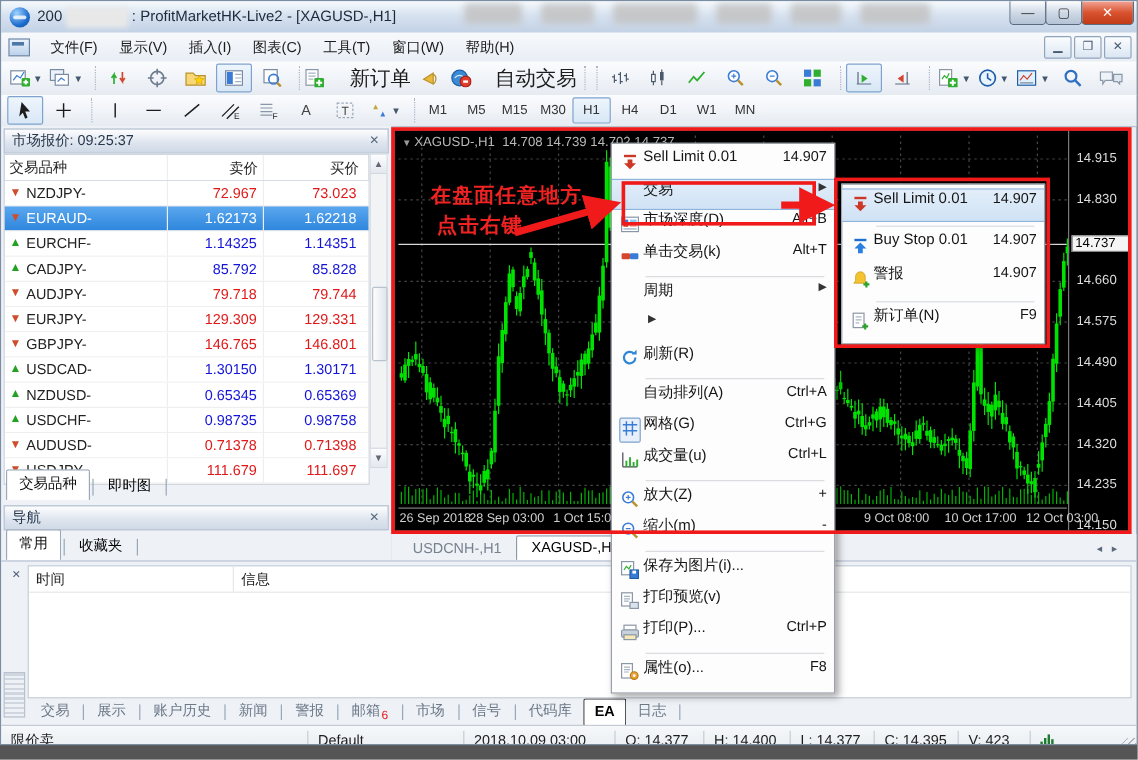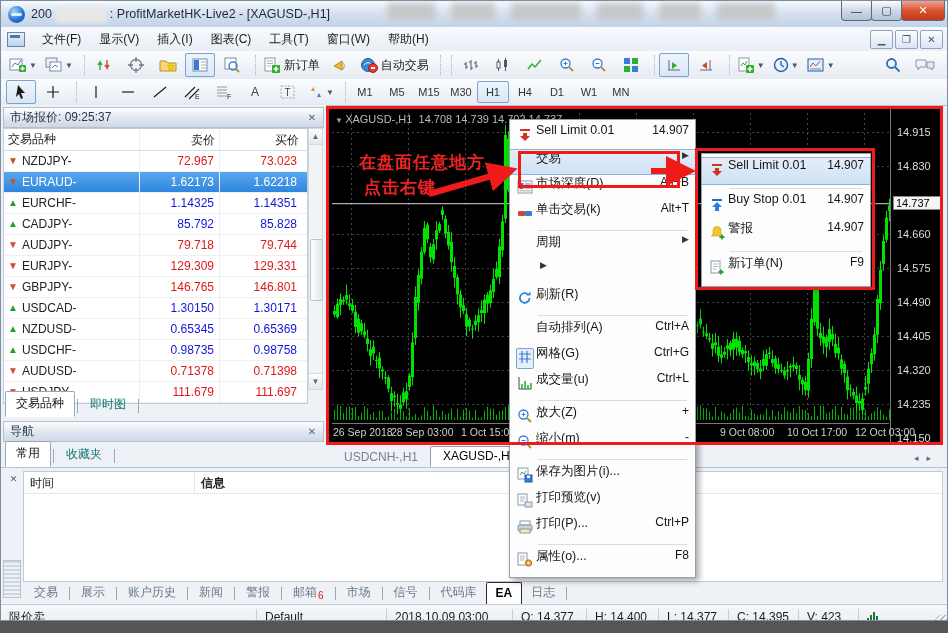--- a/index.html
+++ b/index.html
@@ -22,21 +22,21 @@
   .mdi-ic::after{content:"";position:absolute;left:2px;top:2px;width:10px;height:3px;background:#4d79a8;}
   .menu-item{padding:21px 9px;color:#1c1c1c;}
   .mdi-btns{position:absolute;right:6px;top:3px;display:flex;gap:2px;}
   .mdi-btn{width:21px;height:17px;border:1px solid #8fa3bd;border-radius:2px;background:linear-gradient(#fbfdff,#dbe6f2);display:flex;align-items:center;justify-content:center;font-size:10px;color:#44586e;}
   
   .toolbar1{left:0;top:50px;width:948px;height:28px;background:linear-gradient(#fbfcfe,#e6ebf2);border-bottom:1px solid #ccd4de;display:flex;align-items:center;}
   .toolbar2{left:0;top:78px;width:948px;height:26px;background:linear-gradient(#fbfcfe,#e6ebf2);border-bottom:1px solid #b9c3cf;display:flex;align-items:center;}
   .tbtn{min-width:24px;height:22px;display:flex;align-items:center;justify-content:center;border:1px solid transparent;border-radius:2px;margin:0 1px;padding:0 2px;}
   .tbtn.pressed{border-color:#7da2ce;background:#dcE8f6;background:linear-gradient(#eef5fc,#d8e7f6);}
   .tbtn svg{display:block;}
-  .tlabel{font-size:12px;color:#1c1c1c;margin-left:3px;white-space:nowrap;}
+  .tlabel{font-size:17px;color:#1c1c1c;margin-left:20px;white-space:nowrap;}
   .tsep{width:6px;height:20px;border-right:1px dotted #a9b6c6;margin:0 3px 0 1px;}
   .caret{font-size:8px;color:#44586e;margin-left:2px;}
   .tfbtn{min-width:24px;height:20px;display:flex;align-items:center;justify-content:center;border:1px solid transparent;border-radius:2px;font-size:11px;color:#333;padding:0 3px;}
   .tfbtn.pressed{border-color:#7da2ce;background:linear-gradient(#eef5fc,#d8e7f6);}
   
   .left-panel{left:0;top:104px;width:325px;height:362px;background:#eef1f6;border-right:1px solid #b6c2d2;}
   .panel-title{position:absolute;left:2px;width:321px;height:21px;background:linear-gradient(#fdfdfe,#dde4ee 60%,#cfd9e6);border:1px solid #b4c0d0;box-sizing:border-box;display:flex;align-items:center;padding-left:6px;color:#27384d;}
   .panel-close{position:absolute;right:4px;top:3px;width:14px;height:14px;text-align:center;line-height:13px;color:#56687c;font-size:10px;font-weight:bold;}
   .mw-table{position:absolute;left:2px;top:23px;width:305px;background:#fff;border:1px solid #c2ccd8;box-sizing:border-box;}
   .mw-header{display:flex;height:21px;border-bottom:1px solid #d8dde4;color:#222;}
@@ -49,21 +49,21 @@
   .mw-row .red{color:#e01818;}
   .mw-row .blue{color:#1414d8;}
   .mw-row.selected .red,.mw-row.selected .blue{color:#fff;}
   .arrow-up{color:#23a123;font-size:10px;}
   .arrow-down{color:#cf4c2c;font-size:10px;}
   .mw-scroll{position:absolute;left:307px;top:23px;width:15px;background:#f2f3f5;border:1px solid #d4d9e0;box-sizing:border-box;}
   .scr-btn{height:15px;text-align:center;font-size:8px;color:#667;line-height:15px;background:linear-gradient(#fcfdfe,#e3e8ef);border-bottom:1px solid #d4d9e0;}
   .scr-thumb{position:absolute;left:1px;width:11px;height:60px;background:linear-gradient(90deg,#fdfdfe,#dfe5ec);border:1px solid #b9c2cd;border-radius:2px;}
   .mini-tabs{position:absolute;display:flex;align-items:flex-end;height:24px;}
   .mini-tab{padding:3px 10px 4px;color:#7c8априка;}
-  .mini-tab{color:#0f766e;}
+  .mini-tab{color:#000000;}
   .mini-tab.active{background:#fff;border:1px solid #9aa7b8;border-bottom:1px solid #fff;color:#111;border-radius:2px 2px 0 0;}
   .vline-sep{width:1px;height:14px;background:#9aa7b8;margin:0 2px 4px;}
   
   .chart-wrap{left:325px;top:105px;width:619px;height:337px;}
   .chart-black{position:absolute;left:2px;top:2px;width:614px;height:335px;background:#000;border:1px solid #6f6f6f;box-sizing:border-box;}
   .chart-svg{position:absolute;left:0;top:0;}
   .chart-header{position:absolute;left:6px;top:4px;color:#b9b9b9;font-size:11px;white-space:nowrap;}
   .price-label{position:absolute;left:568px;width:46px;color:#dcdcdc;font-size:11px;}
   .price-current{position:absolute;left:564px;width:49px;height:14px;background:#f5f5f5;color:#000;font-size:11px;text-align:left;padding:0 0 0 2px;border:1px solid #888;box-sizing:border-box;}
   .time-label{position:absolute;color:#cfcfcf;font-size:10.5px;white-space:nowrap;}
@@ -820,21 +820,21 @@
       <div class="vline-sep"></div>
       <div class="tab-arrows">◂▸</div>
   </div>
 
   <div class="abs terminal">
     <div class="term-close">✕</div>
     <div class="term-grip"></div>
     <div class="term-box">
       <div class="term-header">
         <span style="width:158px;border-right:1px solid #e4e7ec;">时间</span>
-        <span style="flex:1;font-weight:bold;">信息</span>
+        <span style="flex:1;">信息</span>
       </div>
     </div>
     <div class="term-tabs" id="term-tabs">
         <div class="term-tab">交易</div>
         <div class="tab-bar-sep"></div>
         <div class="term-tab">展示</div>
         <div class="tab-bar-sep"></div>
         <div class="term-tab">账户历史</div>
         <div class="tab-bar-sep"></div>
         <div class="term-tab">新闻</div>

